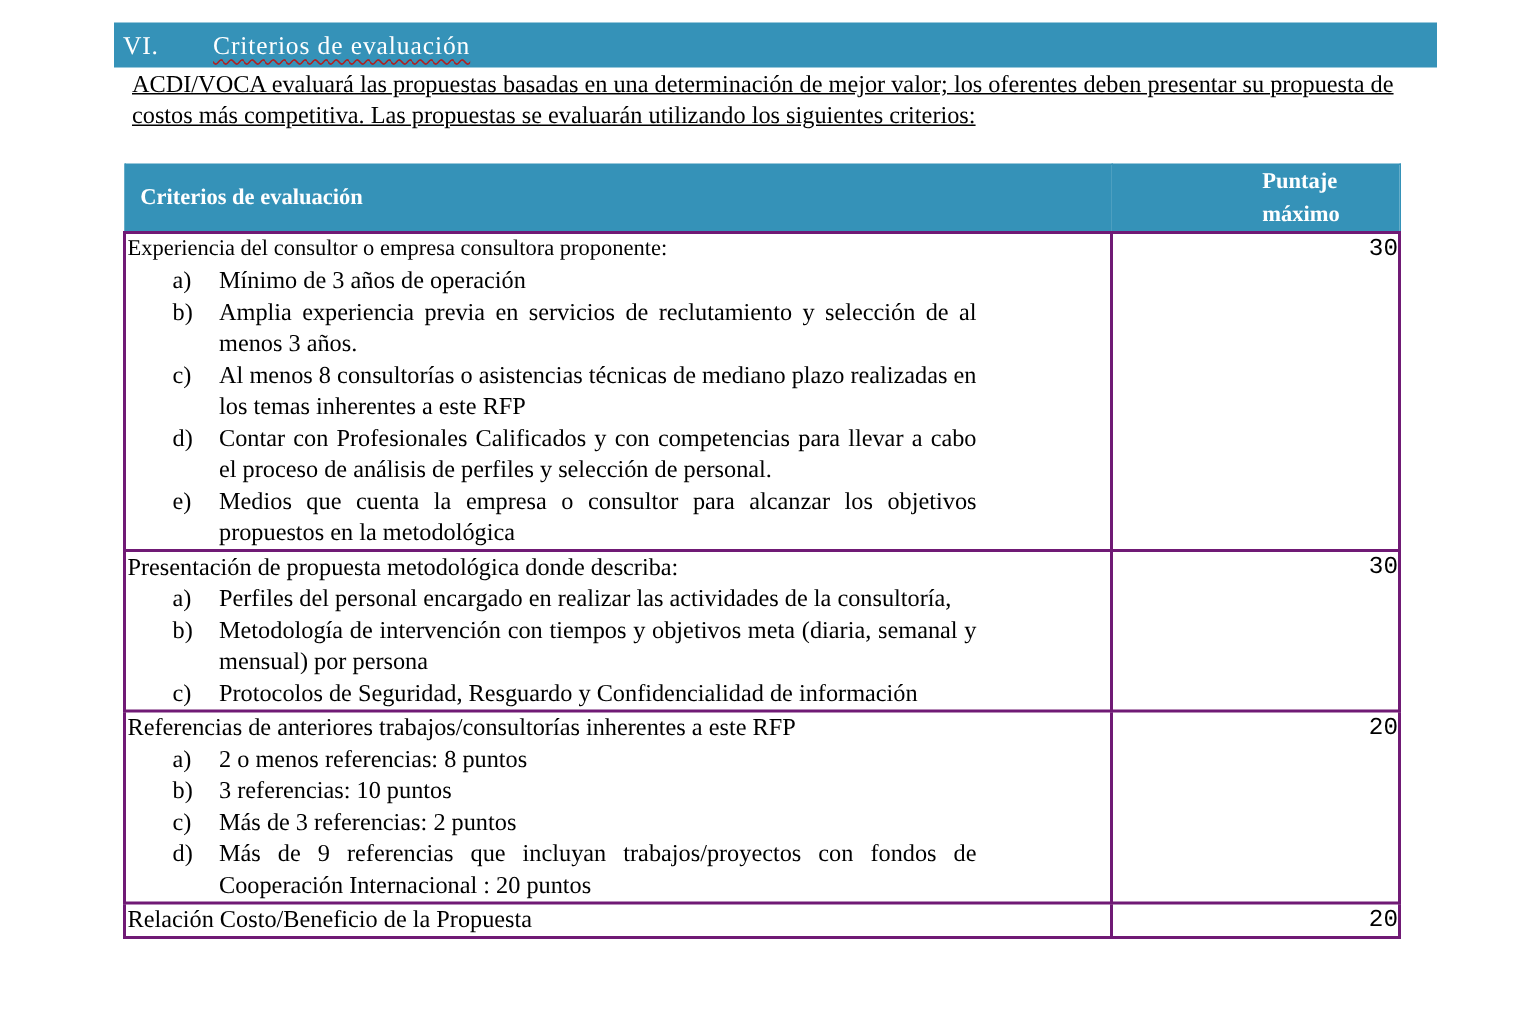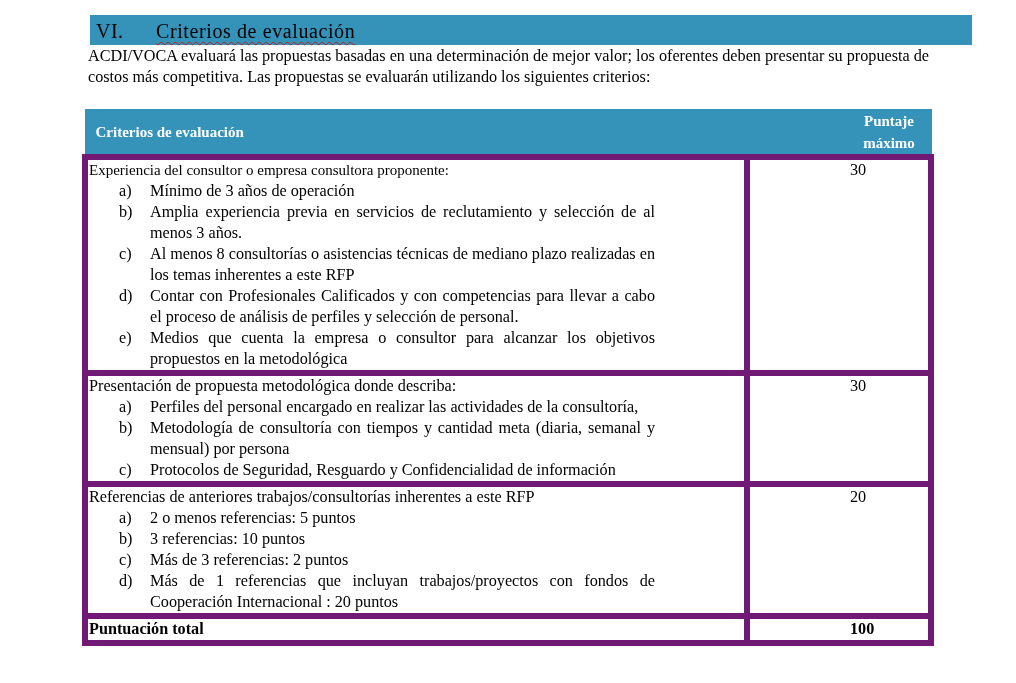--- a/index.html
+++ b/index.html
@@ -1,52 +1,52 @@
 <!DOCTYPE html>
 <html><head>
 <meta charset="utf-8">
 <style>
   html, body { margin: 0; padding: 0; background: #ffffff; }
   body { width: 1016px; height: 683px; position: relative; overflow: hidden;
          font-family: "Liberation Serif", "DejaVu Serif", serif; color: #000; }
 
-  .section-header { position: absolute; left: 90px; top: 15px; width: 882px; height: 30px;
-         background: #3592b8; color: #000000; font-size: 20px; line-height: 32px; box-sizing: border-box; }
+  .section-header { position: absolute; left: 76px; top: 15px; width: 882px; height: 30px;
+         background: #3592b8; color: #ffffff; font-size: 17px; line-height: 32px; box-sizing: border-box; }
   .section-header .num { position: absolute; left: 6px; top: 0; letter-spacing: 0.5px; }
   .section-header .title { position: absolute; left: 66px; top: 0; letter-spacing: 0.6px;
          text-decoration: underline wavy #b02020; text-decoration-thickness: 1px; text-underline-offset: 3px; }
 
   .intro { position: absolute; left: 88px; top: 46px; width: 870px; font-size: 16.2px; line-height: 21px; }
 
   table.criteria { position: absolute; left: 82px; top: 109px; width: 852px; border-collapse: collapse;
          font-size: 16.2px; }
   table.criteria th { background: #3592b8; color: #fff; font-weight: bold; font-size: 15px;
          height: 22px; padding: 0; border: 1px solid #3592b8; line-height: 22px; }
   table.criteria th.c1 { text-align: left; padding-left: 10px; }
-  table.criteria th.c2 { text-align: center; padding-left: 100px; }
-  table.criteria td { border: 6px solid #701a75; vertical-align: top; padding: 0; line-height: 21px; }
+  table.criteria th.c2 { text-align: left; padding-left: 100px; }
+  table.criteria td { border: 2px solid #701a75; vertical-align: top; padding: 0; line-height: 21px; }
   table.criteria td.crit { width: 655px; padding-left: 1px; }
-  table.criteria td.score { text-align: left; padding-left: 100px; }
+  table.criteria td.score { text-align: right; padding-left: 100px; font-family: Liberation Mono, monospace; }
 
   .lead { display: block; }
   .lead.small { font-size: 15px; }
   ol.items { list-style: none; margin: 0; padding: 0; width: 536px; margin-left: 30px; }
   ol.items li { position: relative; padding-left: 31px; text-align: justify; }
   ol.items li .marker { position: absolute; left: 0; top: 0; }
   tr.total td { font-weight: bold; }
 </style>
 </head>
 <body>
 
 <div class="section-header">
   <span class="num">VI.</span>
   <span class="title">Criterios de evaluación</span>
 </div>
 
-<p class="intro" style="margin:0;">ACDI/VOCA evaluará las propuestas basadas en una determinación de mejor valor; los oferentes deben presentar su propuesta de costos más competitiva. Las propuestas se evaluarán utilizando los siguientes criterios:</p>
+<p class="intro" style="margin:0;text-decoration:underline;">ACDI/VOCA evaluará las propuestas basadas en una determinación de mejor valor; los oferentes deben presentar su propuesta de costos más competitiva. Las propuestas se evaluarán utilizando los siguientes criterios:</p>
 
 <table class="criteria">
   <thead>
     <tr>
       <th class="c1">Criterios de evaluación</th>
       <th class="c2">Puntaje máximo</th>
     </tr>
   </thead>
   <tbody>
     <tr>
@@ -60,36 +60,38 @@
           <li><span class="marker">e)</span><span>Medios que cuenta la empresa o consultor para alcanzar los objetivos propuestos en la metodológica</span></li>
         </ol>
       </td>
       <td class="score">30</td>
     </tr>
     <tr>
       <td class="crit">
         <span class="lead">Presentación de propuesta metodológica donde describa:</span>
         <ol class="items">
           <li><span class="marker">a)</span><span>Perfiles del personal encargado en realizar las actividades de la consultoría,</span></li>
-          <li><span class="marker">b)</span><span>Metodología de consultoría con tiempos y cantidad meta (diaria, semanal y mensual) por persona</span></li>
+          <li><span class="marker">b)</span><span>Metodología de intervención con tiempos y objetivos meta (diaria, semanal y mensual) por persona</span></li>
           <li><span class="marker">c)</span><span>Protocolos de Seguridad, Resguardo y Confidencialidad de información</span></li>
         </ol>
       </td>
       <td class="score">30</td>
     </tr>
     <tr>
       <td class="crit">
         <span class="lead">Referencias de anteriores trabajos/consultorías inherentes a este RFP</span>
         <ol class="items">
-          <li><span class="marker">a)</span><span>2 o menos referencias: 5 puntos</span></li>
+          <li><span class="marker">a)</span><span>2 o menos referencias: 8 puntos</span></li>
           <li><span class="marker">b)</span><span>3 referencias: 10 puntos</span></li>
           <li><span class="marker">c)</span><span>Más de 3 referencias: 2 puntos</span></li>
-          <li><span class="marker">d)</span><span>Más de 1 referencias que incluyan trabajos/proyectos con fondos de Cooperación Internacional : 20 puntos</span></li>
+          <li><span class="marker">d)</span><span>Más de 9 referencias que incluyan trabajos/proyectos con fondos de Cooperación Internacional : 20 puntos</span></li>
         </ol>
       </td>
       <td class="score">20</td>
     </tr>
-    <tr class="total">
-      <td class="crit">Puntuación total</td>
-      <td class="score">100</td>
+    <tr>
+      <td class="crit">
+        <span class="lead">Relación Costo/Beneficio de la Propuesta</span>
+      </td>
+      <td class="score">20</td>
     </tr>
   </tbody>
 </table>
 
 </body></html>

